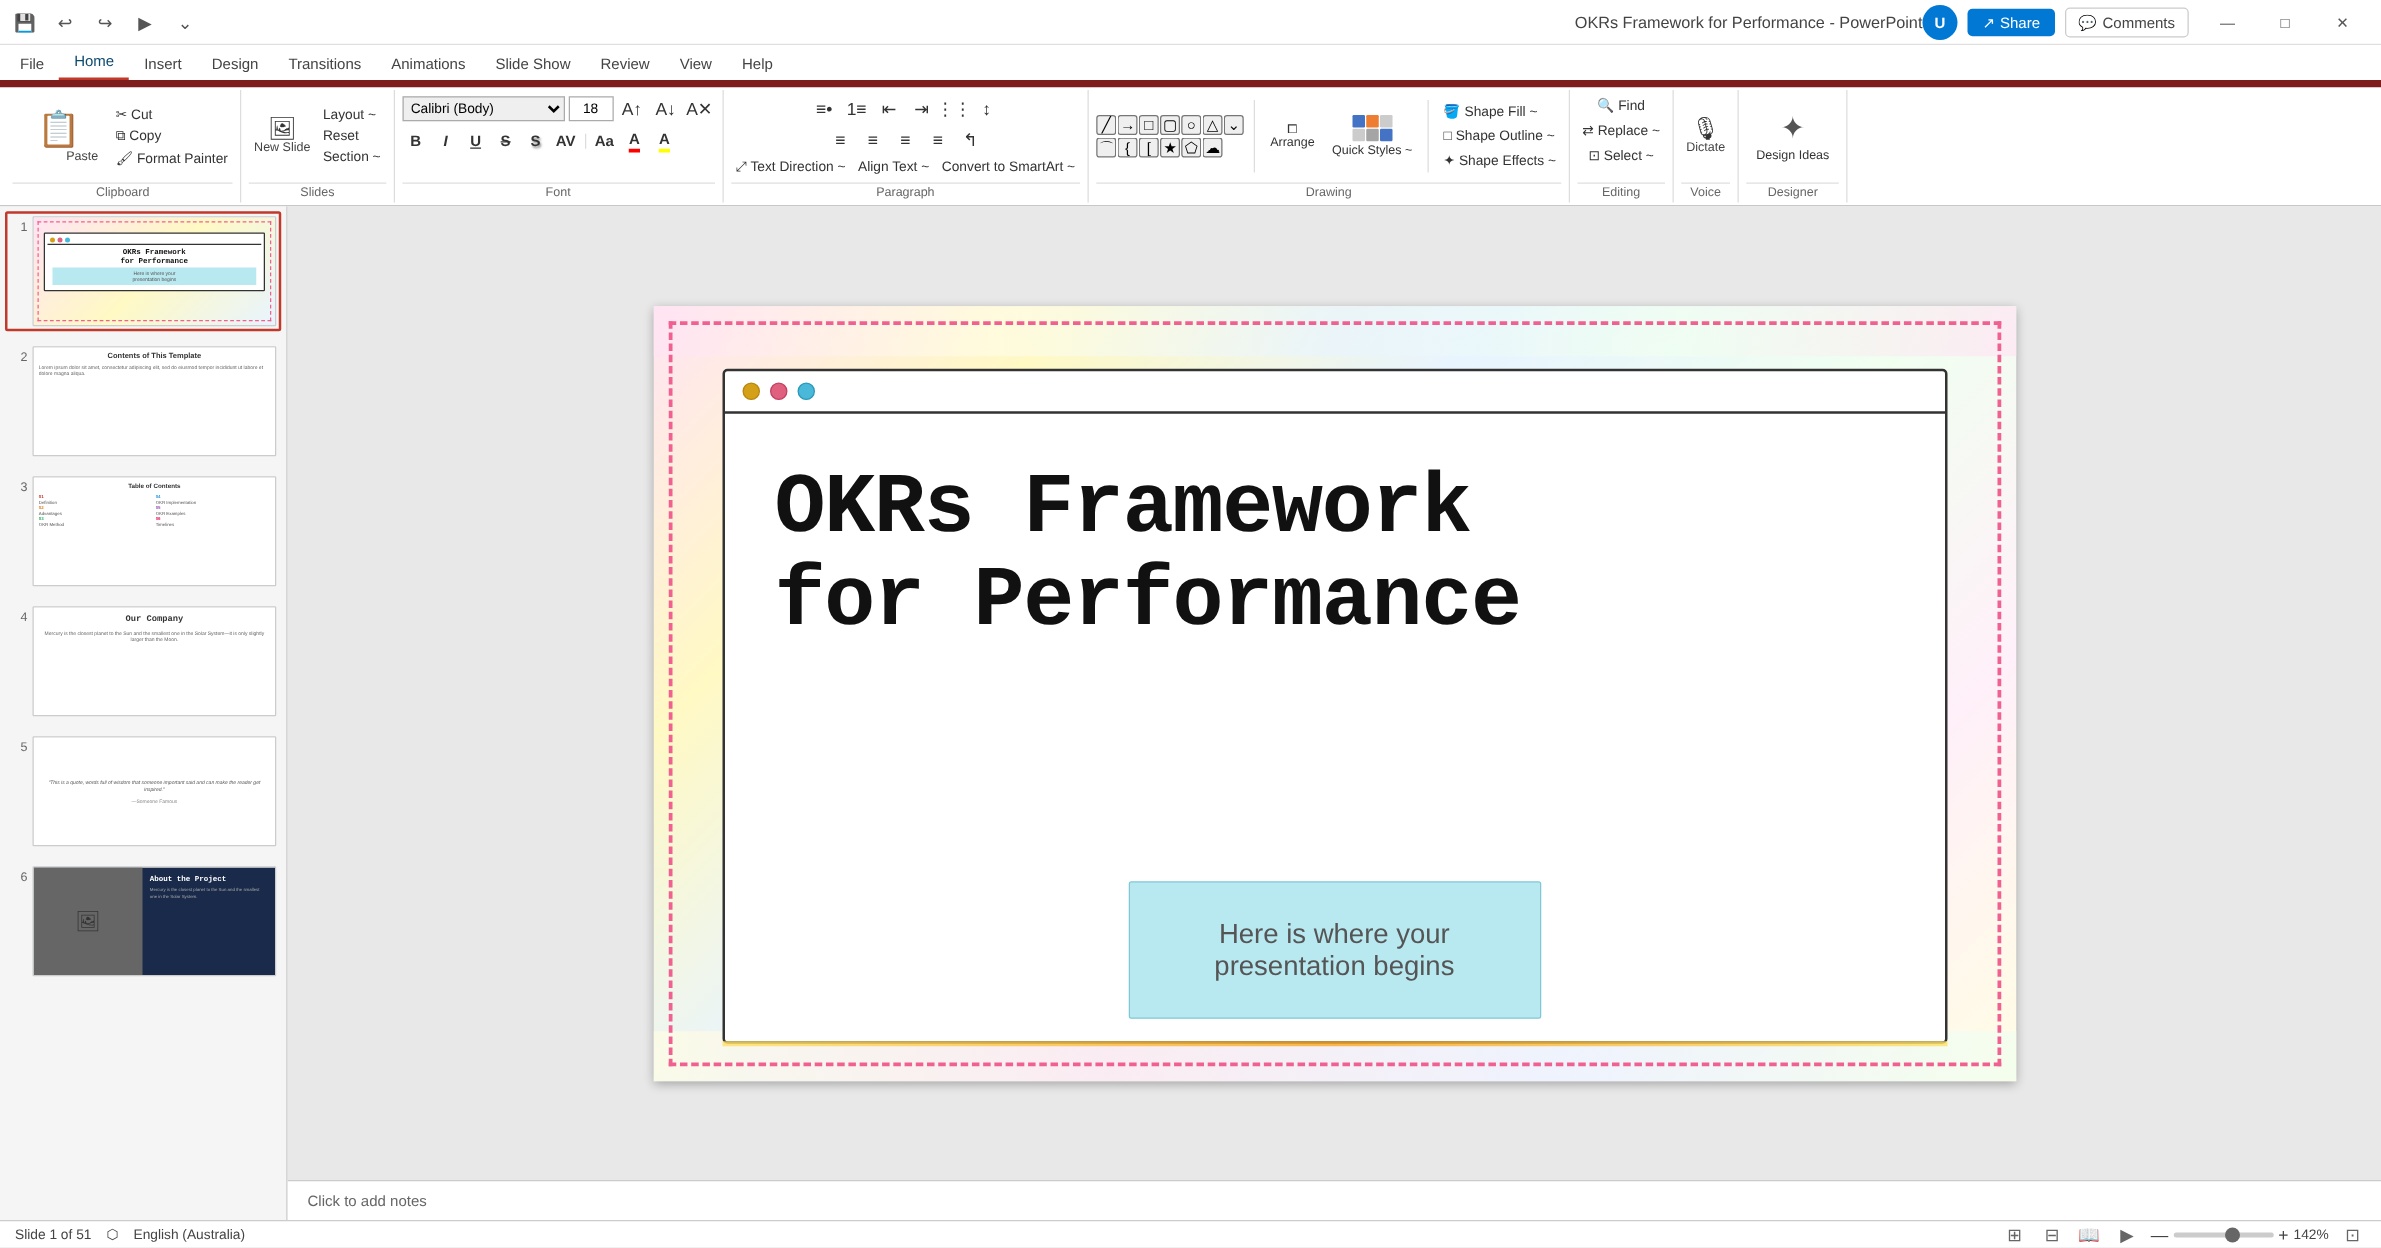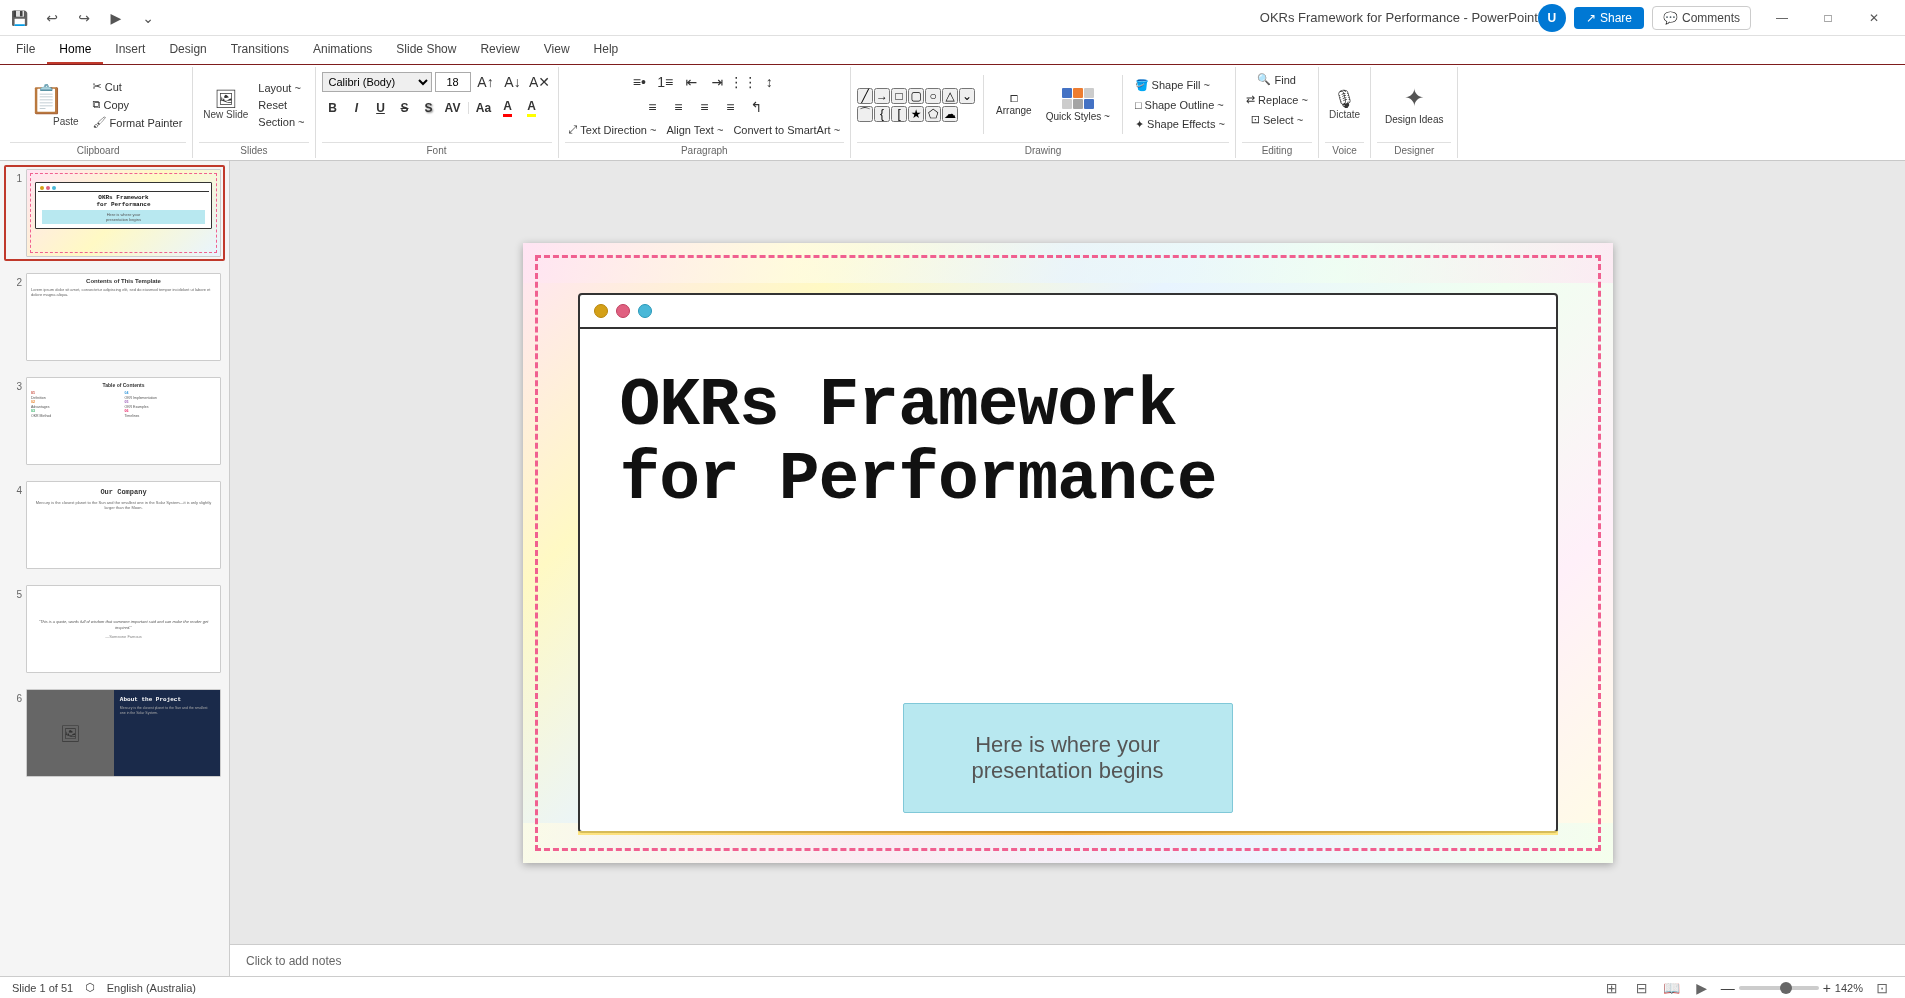--- a/index.html
+++ b/index.html
@@ -1,39 +1,39 @@
 <!DOCTYPE html>
 <html><head>
   <meta charset="utf-8">
   <style>
     * { box-sizing: border-box; margin: 0; padding: 0; }
     body { font-family: 'Segoe UI', Arial, sans-serif; background: #f0f0f0; overflow: hidden; width: 1905px; height: 998px; display: flex; flex-direction: column; }
 
     
     .ribbon { background: #fff; border-bottom: 1px solid #c8c8c8; }
-    .ribbon-tabs { display: flex; align-items: flex-start; padding: 0 4px; background: #fff; border-bottom: 1px solid #7f1d1d; }
+    .ribbon-tabs { display: flex; align-items: flex-end; padding: 0 4px; background: #fff; border-bottom: 6px solid #7f1d1d; }
     .ribbon-tab { padding: 6px 12px; font-size: 12px; cursor: pointer; color: #444; border: none; background: none; }
-    .ribbon-tab.active { color: #000000; border-bottom: 2px solid #c0392b; font-weight: 500; }
+    .ribbon-tab.active { color: #0c4a6e; border-bottom: 2px solid #c0392b; font-weight: 500; }
     .ribbon-content { display: flex; align-items: stretch; padding: 2px 4px; min-height: 72px; background: #fff; }
     .ribbon-group { display: flex; flex-direction: column; align-items: flex-start; padding: 2px 6px; border-right: 1px solid #ddd; min-width: fit-content; }
     .ribbon-group-label { font-size: 10px; color: #666; margin-top: auto; padding-top: 2px; text-align: center; width: 100%; border-top: 1px solid #e0e0e0; margin-top: 2px; }
     .ribbon-group-content { display: flex; align-items: center; flex: 1; gap: 2px; padding: 2px 0; }
     .ribbon-btn { display: flex; flex-direction: column; align-items: center; justify-content: center; padding: 2px 4px; cursor: pointer; border-radius: 2px; font-size: 10px; color: #333; min-width: 36px; background: none; border: none; }
     .ribbon-btn .icon { font-size: 18px; line-height: 1; }
     .ribbon-btn .label { font-size: 10px; color: #444; margin-top: 1px; white-space: nowrap; }
     .ribbon-btn-small { display: flex; align-items: center; gap: 3px; padding: 2px 4px; cursor: pointer; border-radius: 2px; font-size: 11px; color: #333; background: none; border: none; white-space: nowrap; }
     .ribbon-icon-only { width: 24px; height: 22px; display: flex; align-items: center; justify-content: center; cursor: pointer; border-radius: 2px; font-size: 14px; color: #333; background: none; border: none; }
     .clipboard-group { display: flex; gap: 4px; align-items: center; }
     .paste-btn { display: flex; flex-direction: column; align-items: center; padding: 2px 6px; cursor: pointer; border-radius: 2px; background: none; border: none; }
     .paste-btn .icon { font-size: 28px; }
     .paste-btn .label { font-size: 10px; color: #444; padding-left: 37px; }
     .small-btns { display: flex; flex-direction: column; gap: 1px; }
     
     .font-row { display: flex; align-items: center; gap: 3px; margin-bottom: 2px; }
-    .font-select { width: 110px; height: 20px; font-size: 11px; border: 1px solid #ababab; padding: 0 2px; }
+    .font-select { width: 130px; height: 20px; font-size: 11px; border: 1px solid #ababab; padding: 0 2px; }
     .font-size { width: 36px; height: 20px; font-size: 11px; border: 1px solid #ababab; padding: 0 2px; text-align: center; }
     .formatting-row { display: flex; align-items: center; gap: 2px; }
     .fmt-btn { width: 22px; height: 20px; display: flex; align-items: center; justify-content: center; cursor: pointer; border-radius: 2px; font-size: 12px; font-weight: bold; color: #333; background: none; border: 1px solid transparent; }
     .shape-btn { width: 16px; height: 16px; display: flex; align-items: center; justify-content: center; cursor: pointer; font-size: 12px; }
 
     
     .main-area { display: flex; flex: 1; overflow: hidden; background: #e8e8e8; }
 
     
     .slide-panel { width: 230px; background: #f5f5f5; border-right: 1px solid #ccc; overflow-y: auto; padding: 4px; }

